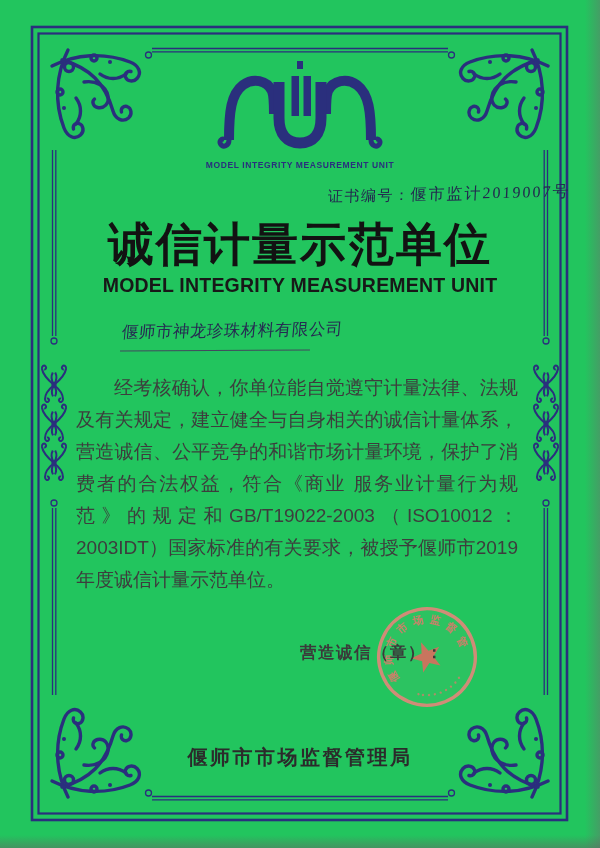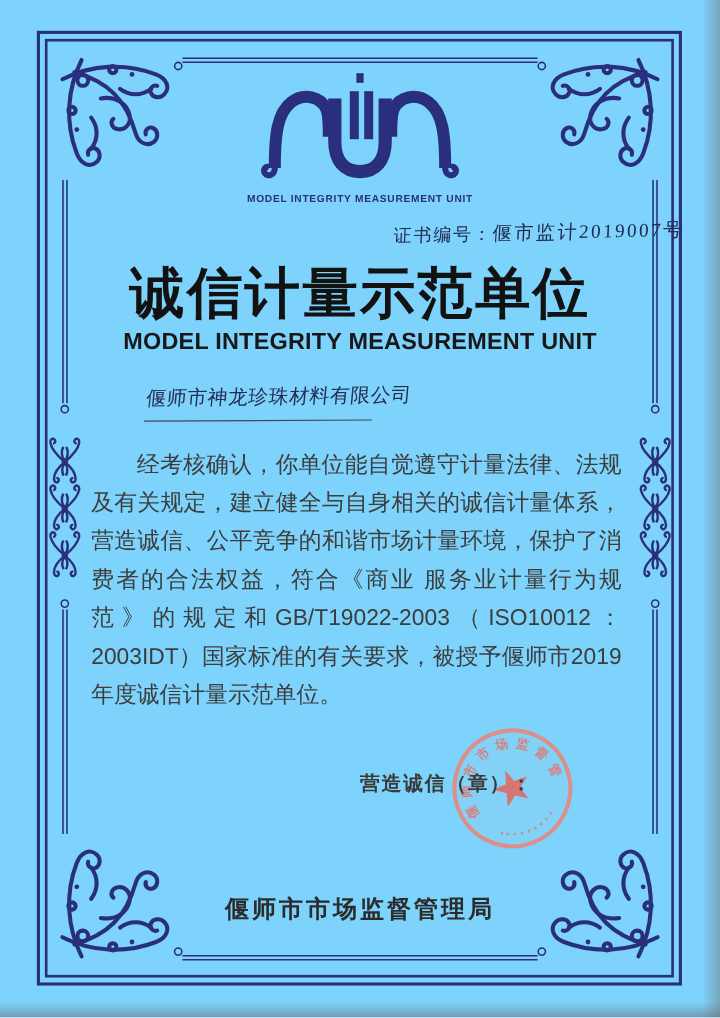--- a/index.html
+++ b/index.html
@@ -1,18 +1,18 @@
 <!DOCTYPE html>
 <html><head>
 <meta charset="utf-8">
 <style>
   html,body{margin:0;padding:0;background:#ffffff;}
   .page{
     position:relative;width:600px;height:848px;overflow:hidden;
-    background:#7dd3fc;
+    background:#22c55e;
     font-family:"Liberation Sans", sans-serif;
   }
   .abs{position:absolute;}
   .frame-svg{position:absolute;left:0;top:0;}
   
   .logo-caption{
     position:absolute;left:0;top:160px;width:600px;text-align:center;
     font-size:8.5px;font-weight:bold;color:#2a2f7d;letter-spacing:.6px;
   }
   

